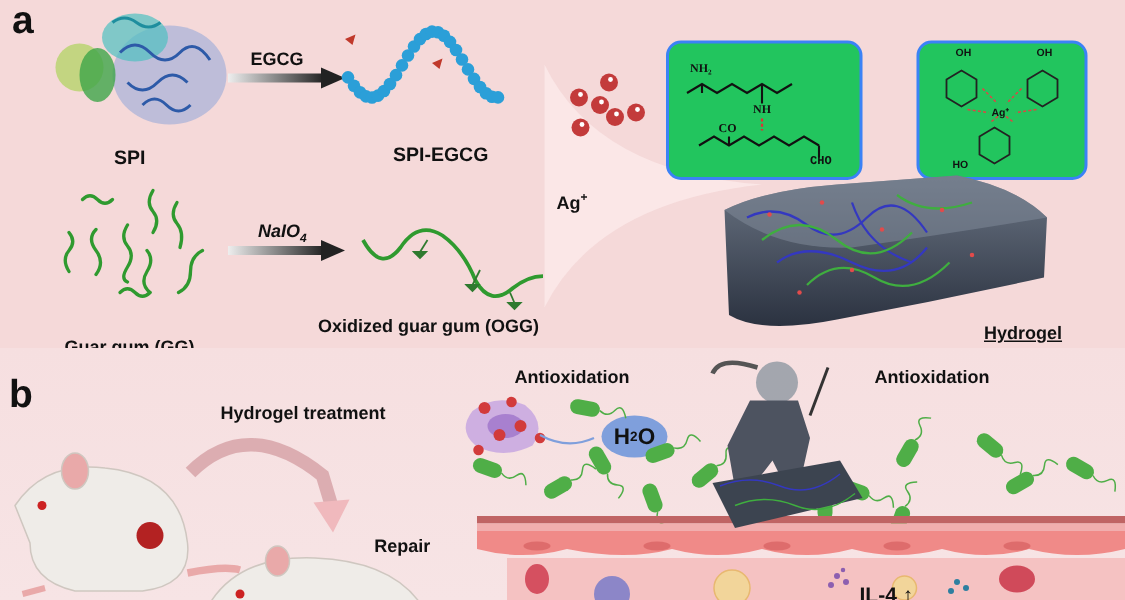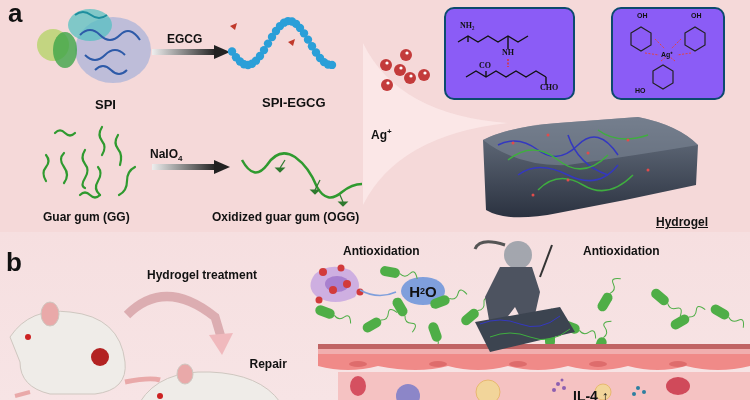--- a/index.html
+++ b/index.html
@@ -4,39 +4,39 @@
 <style>
   html,body{margin:0;padding:0;}
   body{width:750px;height:400px;overflow:hidden;position:relative;font-family:"Liberation Sans",sans-serif;}
   .panel-a{position:absolute;left:0;top:0;width:750px;height:232px;background:#f5d9d9;}
   .panel-b{position:absolute;left:0;top:232px;width:750px;height:168px;background:linear-gradient(180deg,#f6dfe0 0%,#f7e4e5 100%);}
   .lbl{position:absolute;font-weight:bold;color:#111;white-space:nowrap;}
   .panel-letter{font-size:26px;}
   .t13{font-size:13px;}
   .t12{font-size:12px;}
   svg{position:absolute;overflow:visible;}
-  .box{position:absolute;border:2px solid #0c4a6e;border-radius:10px;background:#8b5cf6;}
+  .box{position:absolute;border:2px solid #3b82f6;border-radius:10px;background:#22c55e;margin-top:20px;}
   .h2o{position:absolute;left:401px;top:277px;width:44px;height:28px;border-radius:50%;background:#7f9fdc;display:flex;align-items:center;justify-content:center;font-size:15px;font-weight:bold;color:#111;}
   .h2o sub{font-size:9px;}
 </style>
 </head>
 <body>
 
 <div class="panel-a">
   <div class="lbl panel-letter" style="left:8px;top:-2px;">a</div>
 
   <svg style="left:35px;top:5px;" width="115" height="85">
     <ellipse cx="78" cy="45" rx="38" ry="33" fill="#8fa6d8" opacity="0.55"></ellipse>
     <ellipse cx="55" cy="20" rx="22" ry="16" fill="#4fc1c0" opacity="0.7"></ellipse>
     <ellipse cx="18" cy="40" rx="16" ry="16" fill="#b7d36a" opacity="0.8"></ellipse>
     <ellipse cx="30" cy="45" rx="12" ry="18" fill="#3fa548" opacity="0.8"></ellipse>
     <path d="M45 30 q10 -10 20 0 t20 0 t20 5 M50 50 q10 10 20 0 t20 0 M60 65 q8 -8 16 0 t16 0" stroke="#2d5aa8" stroke-width="2" fill="none"></path>
     <path d="M40 10 q8 -6 16 0 t16 0" stroke="#1e8e9e" stroke-width="2" fill="none"></path>
   </svg>
-  <div class="lbl t13" style="left:76px;top:97px;margin-left:19px;">SPI</div>
+  <div class="lbl t13" style="left:76px;top:97px;">SPI</div>
 
   <div class="lbl t12" style="left:167px;top:32px;">EGCG</div>
   <svg style="left:152px;top:45px;" width="78" height="14">
     <defs>
         <linearGradient id="ga1" x1="0" x2="1">
           <stop offset="0" stop-color="#eee"></stop>
           <stop offset="1" stop-color="#222"></stop>
         </linearGradient>
       </defs>
     <rect x="0" y="4" width="64" height="6" fill="url(#ga1)"></rect>
@@ -81,23 +81,23 @@
       <path d="M62 2 q-5 8 0 14 t0 14"></path>
       <path d="M78 10 q-5 8 0 14 t2 16"></path>
       <path d="M6 30 q5 6 0 12 t0 14"></path>
       <path d="M24 28 q-6 6 0 14 t0 16"></path>
       <path d="M45 25 q-5 8 0 14 t0 14 t0 10"></path>
       <path d="M58 42 q5 6 0 14 t2 14"></path>
       <path d="M95 42 q-8 4 -8 14 t-8 14"></path>
       <path d="M40 70 q5 -5 10 0 t10 0"></path>
     </g>
   </svg>
-  <div class="lbl t12" style="left:43px;top:210px;">Guar gum (GG)</div>
-
-  <div class="lbl t12" style="left:150px;top:147px;"><span>NaIO</span><sub style="font-size:8px;">4</sub></div>
+  <div class="lbl t12" style="left:43px;top:224px;">Guar gum (GG)</div>
+
+  <div class="lbl t12" style="left:172px;top:147px;font-style:italic;"><span>NaIO</span><sub style="font-size:8px;">4</sub></div>
   <svg style="left:152px;top:160px;" width="78" height="14">
     <defs>
         <linearGradient id="ga2" x1="0" x2="1">
           <stop offset="0" stop-color="#eee"></stop>
           <stop offset="1" stop-color="#222"></stop>
         </linearGradient>
       </defs>
     <rect x="0" y="4" width="64" height="6" fill="url(#ga2)"></rect>
     <polygon points="62,0 78,7 62,14" fill="#222"></polygon>
   </svg>
@@ -142,21 +142,21 @@
       <line x1="22" y1="27" x2="22" y2="33" stroke="#111" stroke-width="1.4"></line>
       <line x1="62" y1="27" x2="62" y2="40" stroke="#111" stroke-width="1.4"></line>
       <line x1="62" y1="50" x2="62" y2="58" stroke="#d33" stroke-width="1.5" stroke-dasharray="2,1.5"></line>
       <path d="M20 68 l10 -6 l10 6 l10 -6 l10 6 l10 -6 l10 6 l10 -6 l10 6" stroke="#111" stroke-width="1.4" fill="none"></path>
       <line x1="40" y1="68" x2="40" y2="62" stroke="#111" stroke-width="1.4"></line>
       <line x1="100" y1="68" x2="100" y2="76" stroke="#111" stroke-width="1.4"></line>
     </svg>
     <div class="lbl" style="left:14px;top:12px;font-size:8px;font-family:'Liberation Serif',serif;">NH₂</div>
     <div class="lbl" style="left:56px;top:39px;font-size:8px;font-family:'Liberation Serif',serif;">NH</div>
     <div class="lbl" style="left:33px;top:52px;font-size:8px;font-family:'Liberation Serif',serif;">CO</div>
-    <div class="lbl" style="left:94px;top:74px;font-size:8px;font-family:Liberation Serif, serif;">CHO</div>
+    <div class="lbl" style="left:94px;top:74px;font-size:8px;font-family:Liberation Mono, monospace;">CHO</div>
   </div>
 
   <div class="box" style="left:611px;top:7px;width:110px;height:89px;">
     <svg style="left:0;top:0;" width="110" height="89">
       <g stroke="#222" stroke-width="1.2" fill="none">
         <polygon points="18,24 28,18 38,24 38,36 28,42 18,36"></polygon>
         <polygon points="72,24 82,18 92,24 92,36 82,42 72,36"></polygon>
         <polygon points="40,62 50,56 60,62 60,74 50,80 40,74"></polygon>
       </g>
       <g stroke="#e04444" stroke-width="1" fill="none" stroke-dasharray="2,1.5">

